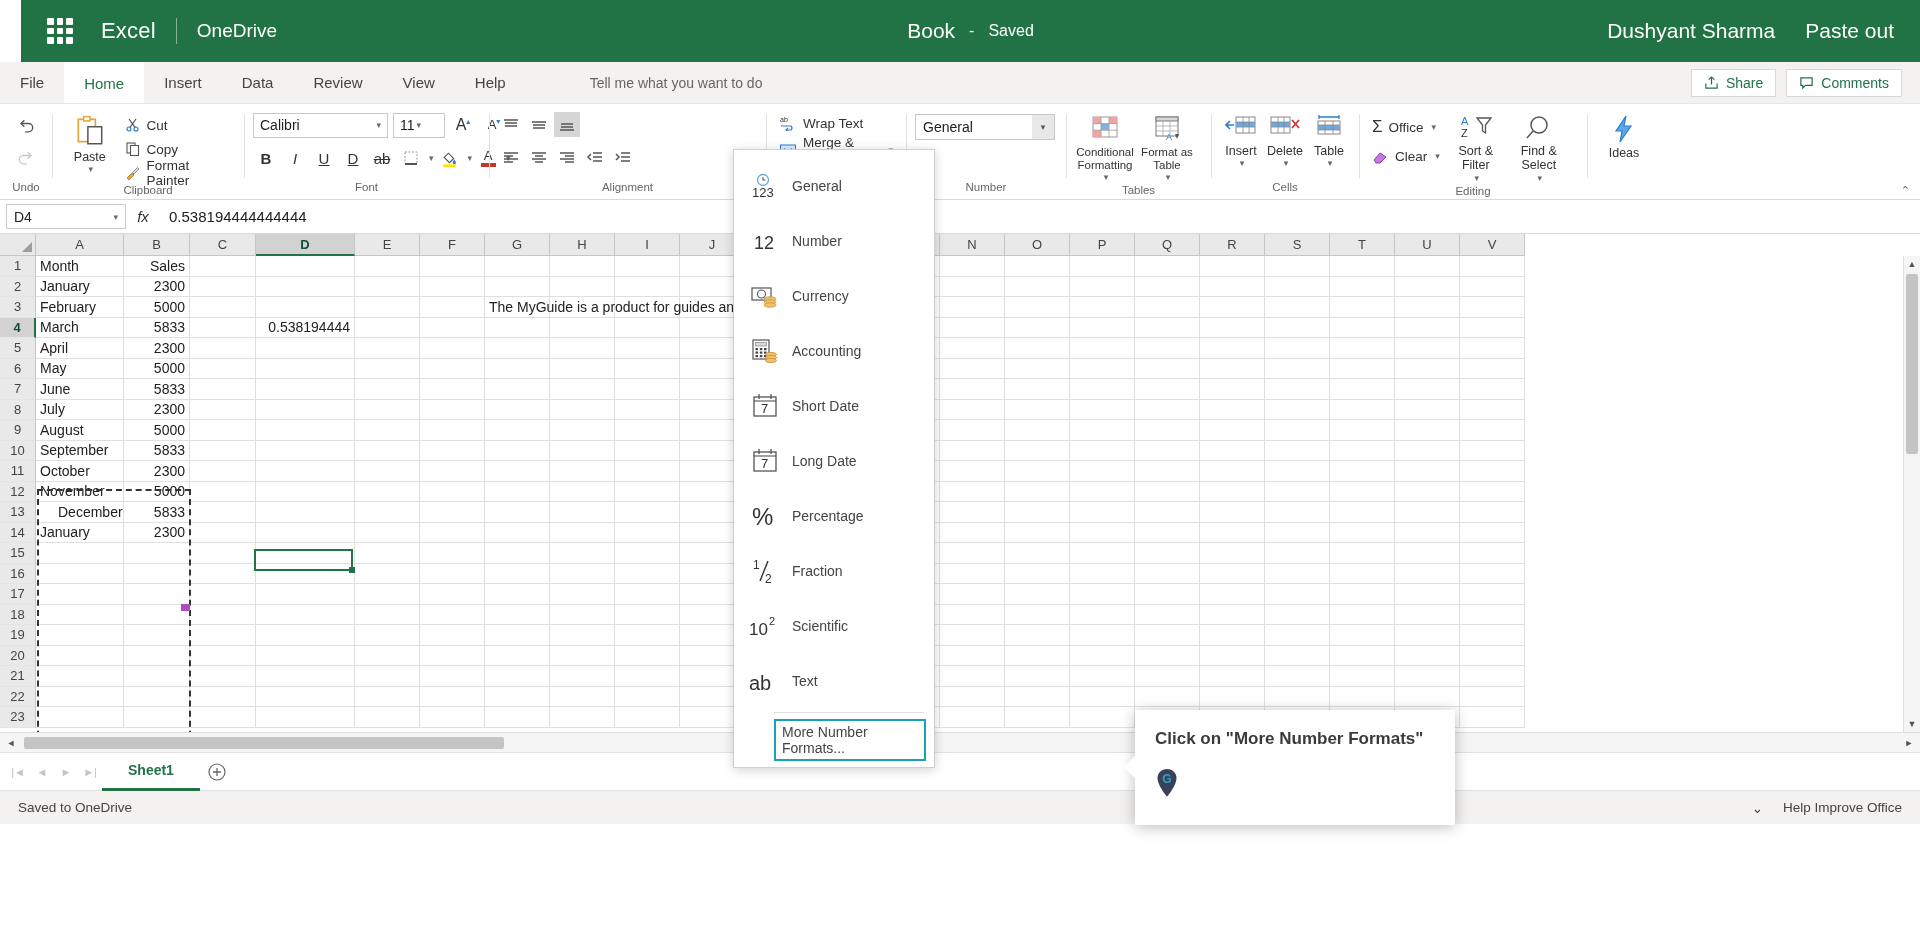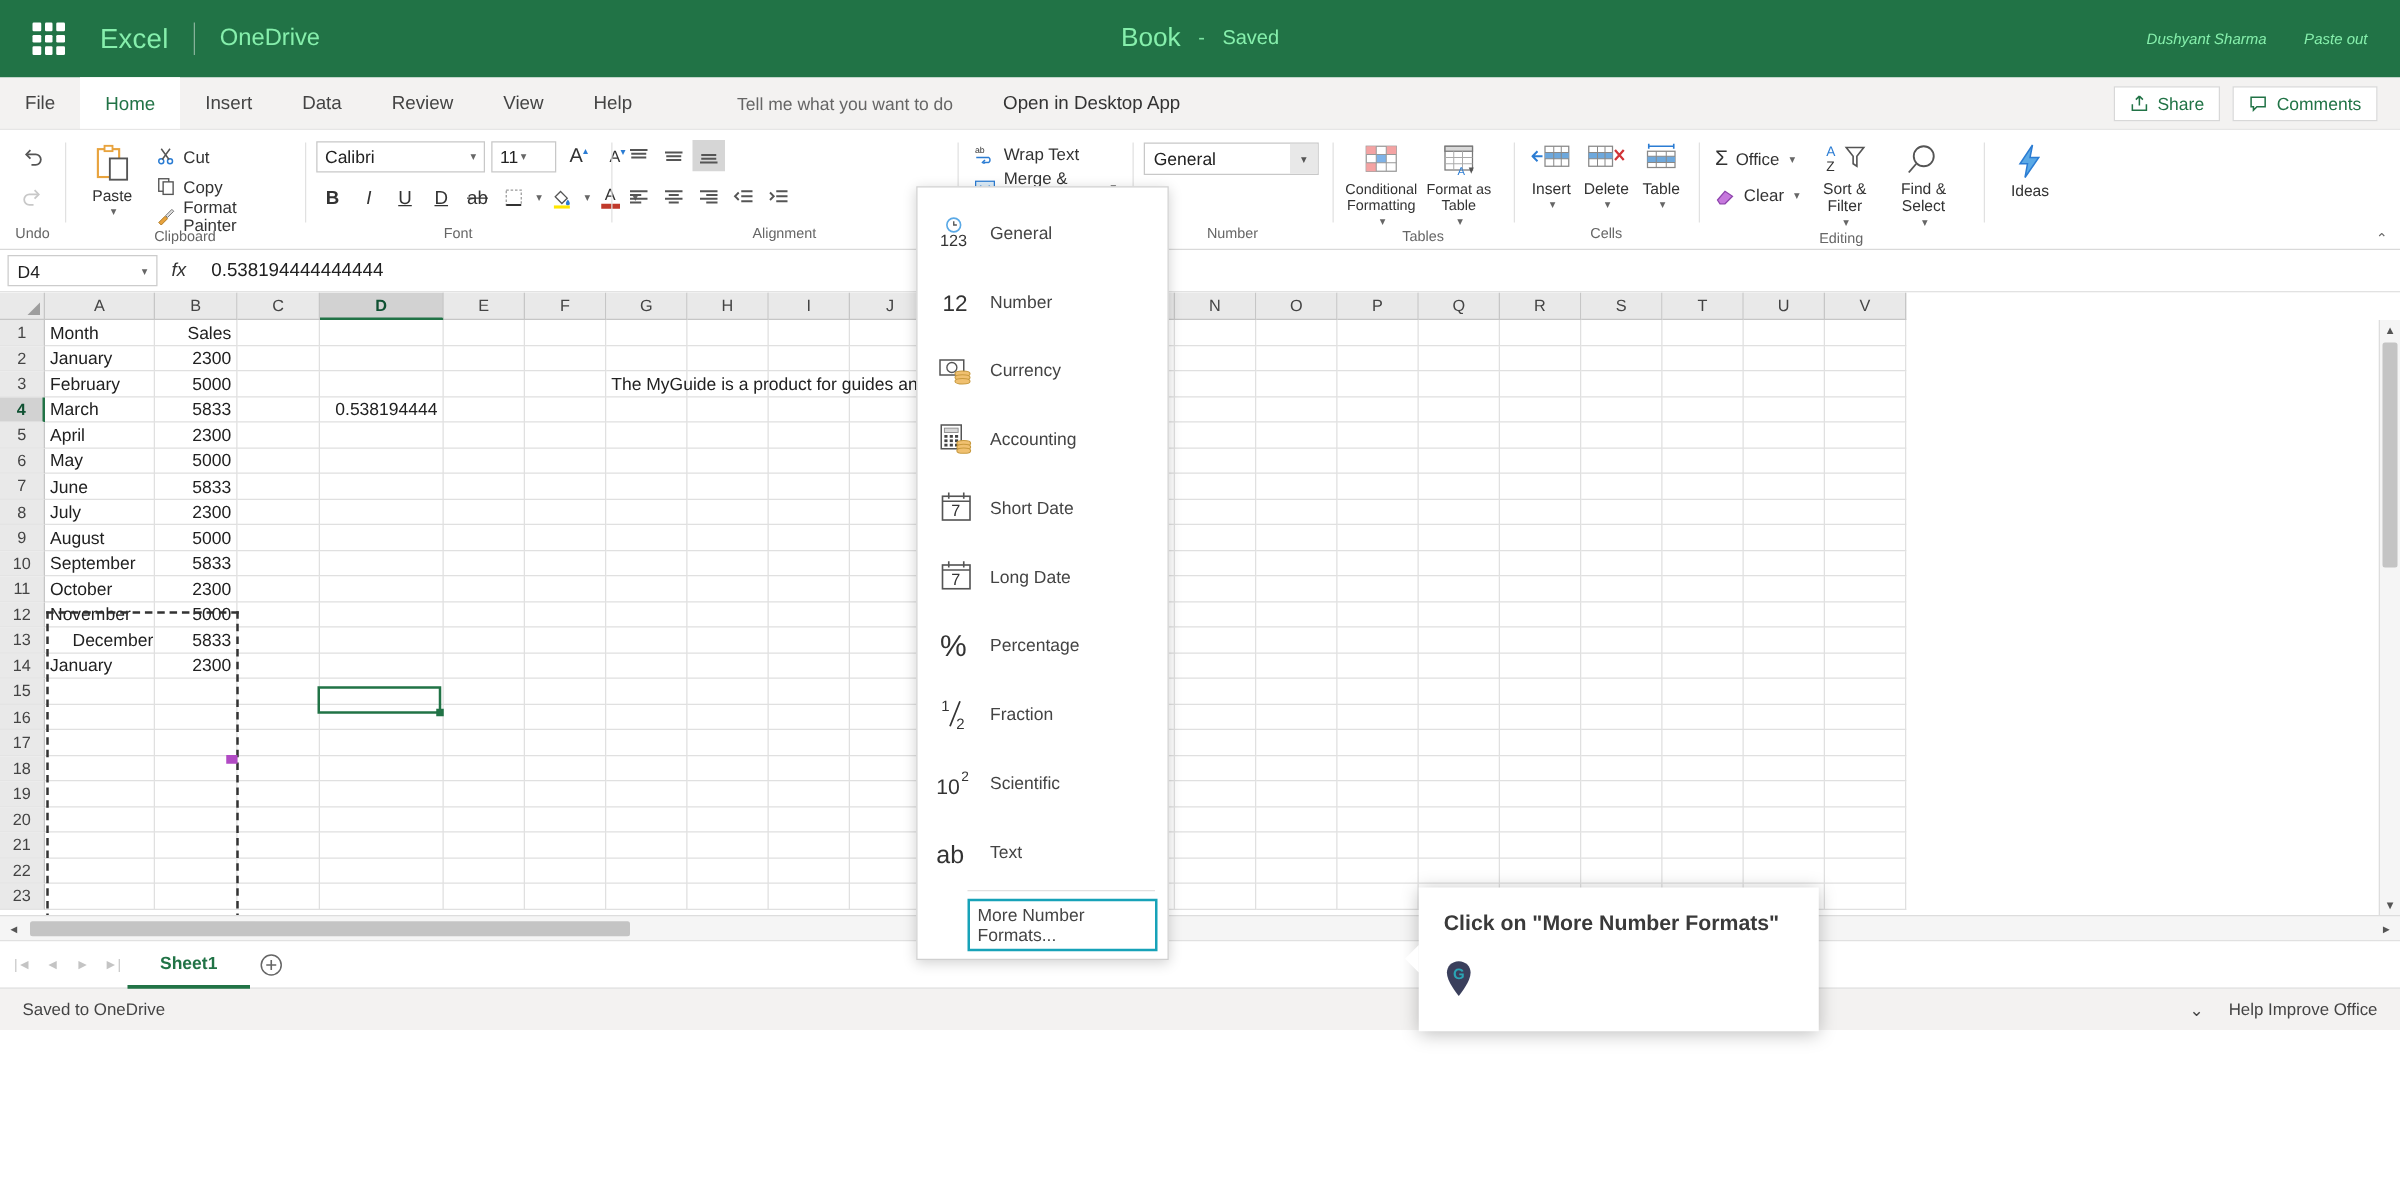--- a/index.html
+++ b/index.html
@@ -7,40 +7,41 @@
   body {
     font-family: "Liberation Sans", sans-serif;
     font-size: 13px;
     color: #212121;
     background: #fff;
     -webkit-font-smoothing: antialiased;
   }
 
   
   .titlebar {
-    height: 62px; background:#217346; color:#86efac;
+    height: 62px; background:#217346; color:#ffffff;
     display:flex; align-items:center; padding:0 26px;
     position:relative;
+    margin-left:21px;
   }
   .waffle { width:26px; height:26px; display:grid;
     grid-template-columns:repeat(3,1fr); grid-template-rows:repeat(3,1fr);
     gap:3px; cursor:pointer; margin-right:28px; }
   .waffle i { background:#fff; border-radius:1px; display:block; }
   .app-name { font-size:22px; letter-spacing:.2px; }
   .tb-sep { width:1px; height:26px; background:rgba(255,255,255,.45); margin:0 20px; }
   .onedrive { font-size:19px; }
   .doc-center { position:absolute; left:0; right:0; top:0; height:62px;
     display:flex; align-items:center; justify-content:center; gap:14px;
     pointer-events:none; }
   .doc-title { font-size:21px; pointer-events:auto; cursor:pointer; }
   .doc-dash { font-size:16px; opacity:.9; }
   .doc-saved { font-size:16px; pointer-events:auto; }
   .tb-right { margin-left:auto; display:flex; align-items:center; gap:30px;
     position:relative; z-index:2; }
-  .tb-user, .tb-signout { font-size:12px; cursor:pointer;font-style:italic; }
+  .tb-user, .tb-signout { font-size:21px; cursor:pointer; }
 
   
   .tabstrip { height:42px; background:#f3f2f1; display:flex; align-items:stretch;
     position:relative; border-bottom:1px solid #e6e6e6; }
   .rtab { padding:0 20px; display:flex; align-items:center; font-size:15px;
     color:#444; cursor:pointer; }
   .rtab.active { background:#fff; color:#217346; border-top:2px solid #fff; }
   .tellme { padding:0 22px; display:flex; align-items:center; font-size:14px;
     color:#666; cursor:pointer; margin-left:42px; }
   .opendesk { padding:0 18px; display:flex; align-items:center; font-size:15px;
@@ -234,21 +235,20 @@
 
 <div class="tabstrip">
   <div class="rtab">File</div>
   <div class="rtab active">Home</div>
   <div class="rtab">Insert</div>
   <div class="rtab">Data</div>
   <div class="rtab">Review</div>
   <div class="rtab">View</div>
   <div class="rtab">Help</div>
   <div class="tellme">Tell me what you want to do</div>
-  <div class="opendesk">Open in Desktop App</div>
   <div class="tabstrip-right">
     <div class="tsbtn">
       <svg width="15" height="15" viewBox="0 0 16 16">
         <path d="M2 9v5h12V9" fill="none" stroke="#217346" stroke-width="1.3"></path>
         <path d="M8 10V2M8 2L5 5M8 2l3 3" fill="none" stroke="#217346" stroke-width="1.3"></path>
       </svg>
       <span>Share</span>
     </div>
     <div class="tsbtn">
       <svg width="15" height="15" viewBox="0 0 16 16">

